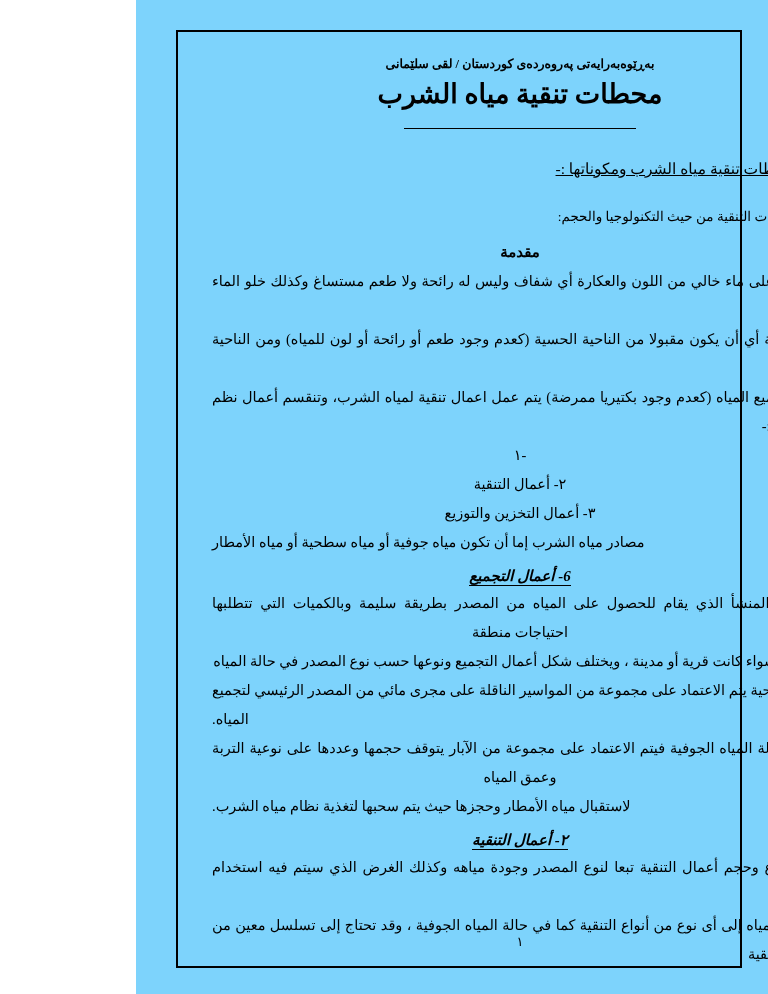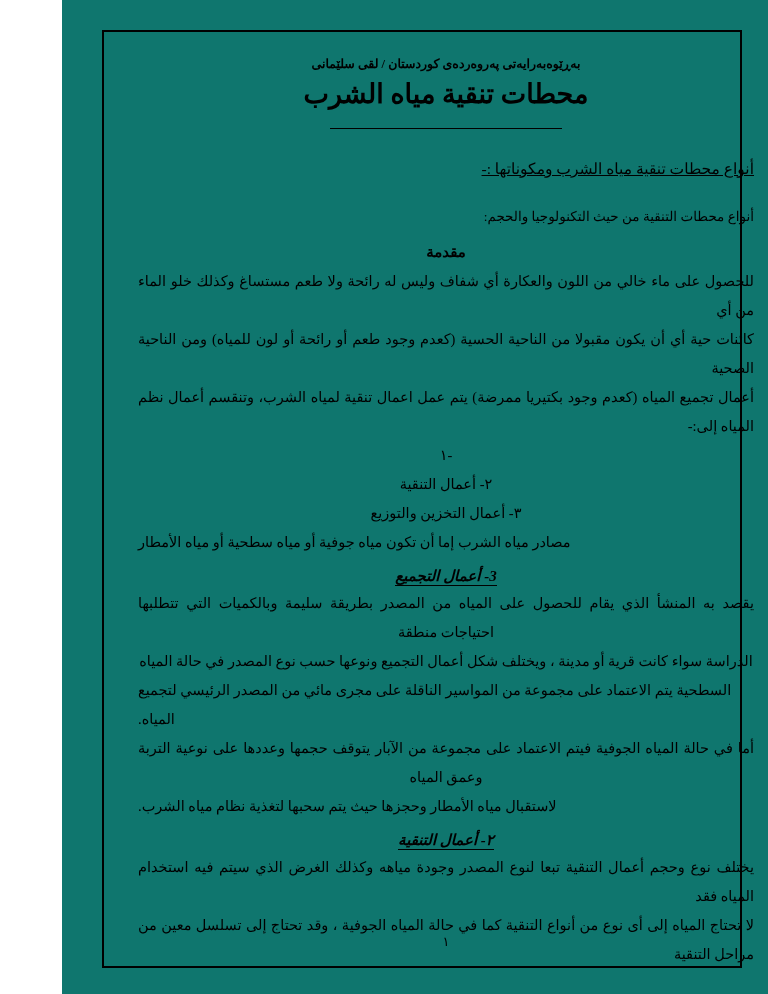--- a/index.html
+++ b/index.html
@@ -8,24 +8,24 @@
     background: #ffffff;
   }
   body {
     width: 768px;
     height: 994px;
     font-family: "Liberation Serif", serif;
     color: #000000;
   }
   .page {
     position: relative;
-    width: 706px;
+    width: 632px;
     height: 994px;
     box-sizing: border-box;
-    background: #0f766e;
+    background: #7dd3fc;
   }
   
   .frame {
     position: absolute;
     left: 40px;
     top: 30px;
     right: 26px;
     bottom: 26px;
     border: 2.5px solid #000;
     box-sizing: border-box;
@@ -153,21 +153,21 @@
 
     <ul class="numlist">
       <li>-١</li>
       <li>٢- أعمال التنقية</li>
       <li>٣- أعمال التخزين والتوزيع</li>
     </ul>
 
     <div class="block-center">مصادر مياه الشرب إما أن تكون مياه جوفية أو مياه سطحية أو مياه الأمطار</div>
 
     <div class="sub-heading">
-      <span>3- أعمال التجميع</span>
+      <span>6- أعمال التجميع</span>
     </div>
 
     <div class="block-just">يقصد به المنشأ الذي يقام للحصول على المياه من المصدر بطريقة سليمة وبالكميات التي تتطلبها احتياجات منطقة</div>
     <div class="block-just">الدراسة سواء كانت قرية أو مدينة ، ويختلف شكل أعمال التجميع ونوعها حسب نوع المصدر في حالة المياه</div>
     <div class="block-center">السطحية يتم الاعتماد على مجموعة من المواسير الناقلة على مجرى مائي من المصدر الرئيسي لتجميع المياه.</div>
     <div class="block-just">أما في حالة المياه الجوفية فيتم الاعتماد على مجموعة من الآبار يتوقف حجمها وعددها على نوعية التربة وعمق المياه</div>
     <div class="block-center">لاستقبال مياه الأمطار وحجزها حيث يتم سحبها لتغذية نظام مياه الشرب.</div>
 
     <div class="sub-heading">
       <span>٢- أعمال التنقية</span>

